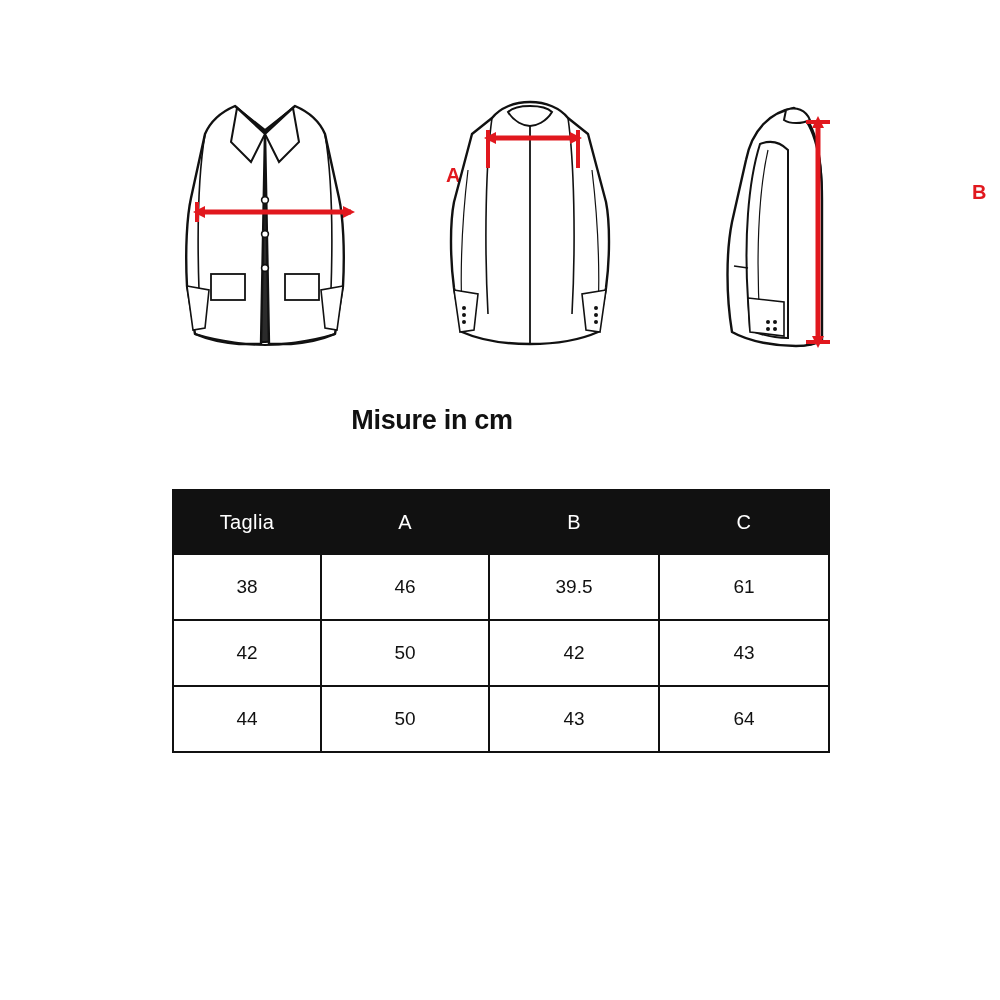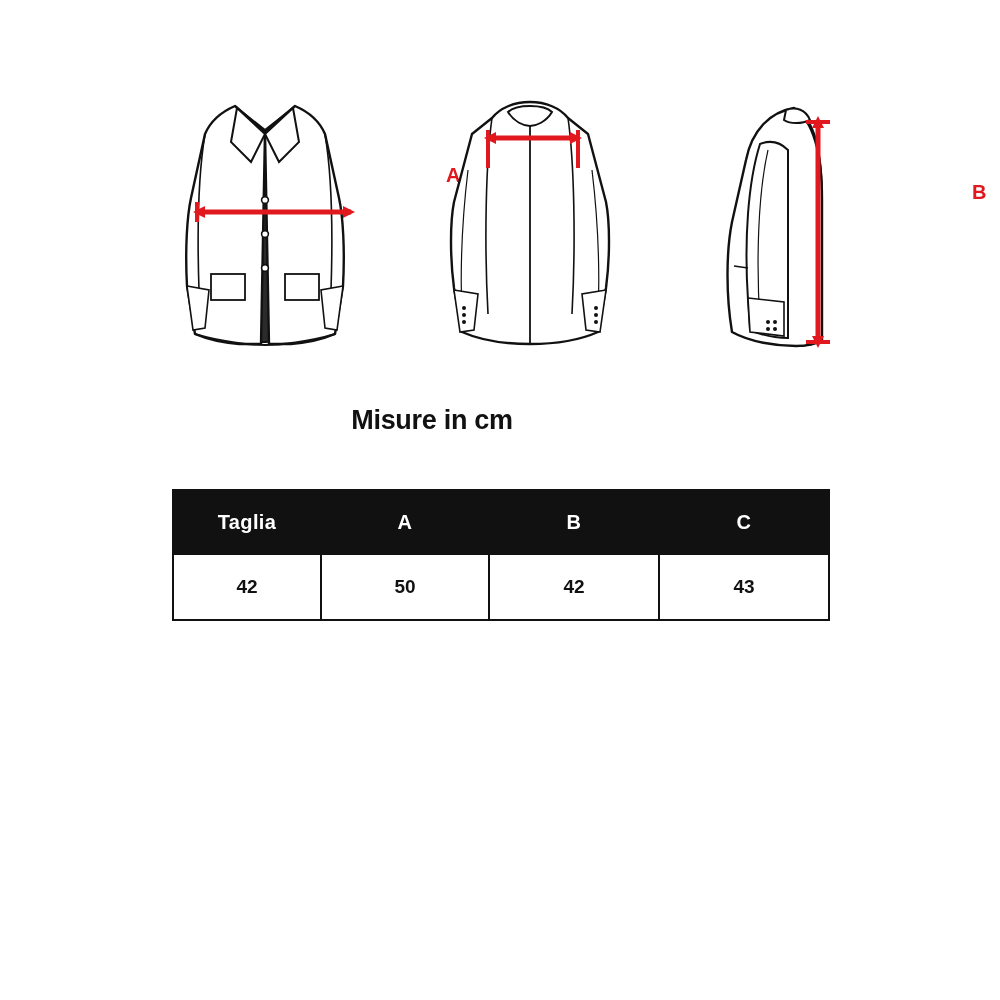--- a/index.html
+++ b/index.html
@@ -66,21 +66,21 @@
     top: 489px;
     width: 656px;
     border-collapse: collapse;
     table-layout: fixed;
   }
   .size-table th,
   .size-table td {
     border: 2px solid #111111;
     text-align: center;
     font-size: 19px;
-    font-weight: bold;
+    font-weight: normal;
     height: 64px;
     padding: 0;
   }
   .size-table thead th {
     background: #111111;
     color: #ffffff;
     height: 62px;
     font-size: 20px;
     letter-spacing: 0.4px;
   }
@@ -229,19 +229,31 @@
   <thead>
     <tr>
       <th>Taglia</th>
       <th>A</th>
       <th>B</th>
       <th>C</th>
     </tr>
   </thead>
   <tbody>
     <tr>
+      <td>38</td>
+      <td>46</td>
+      <td>39.5</td>
+      <td>61</td>
+    </tr>
+    <tr>
       <td>42</td>
       <td>50</td>
       <td>42</td>
       <td>43</td>
     </tr>
+    <tr>
+      <td>44</td>
+      <td>50</td>
+      <td>43</td>
+      <td>64</td>
+    </tr>
   </tbody>
 </table>
 
 </body></html>

